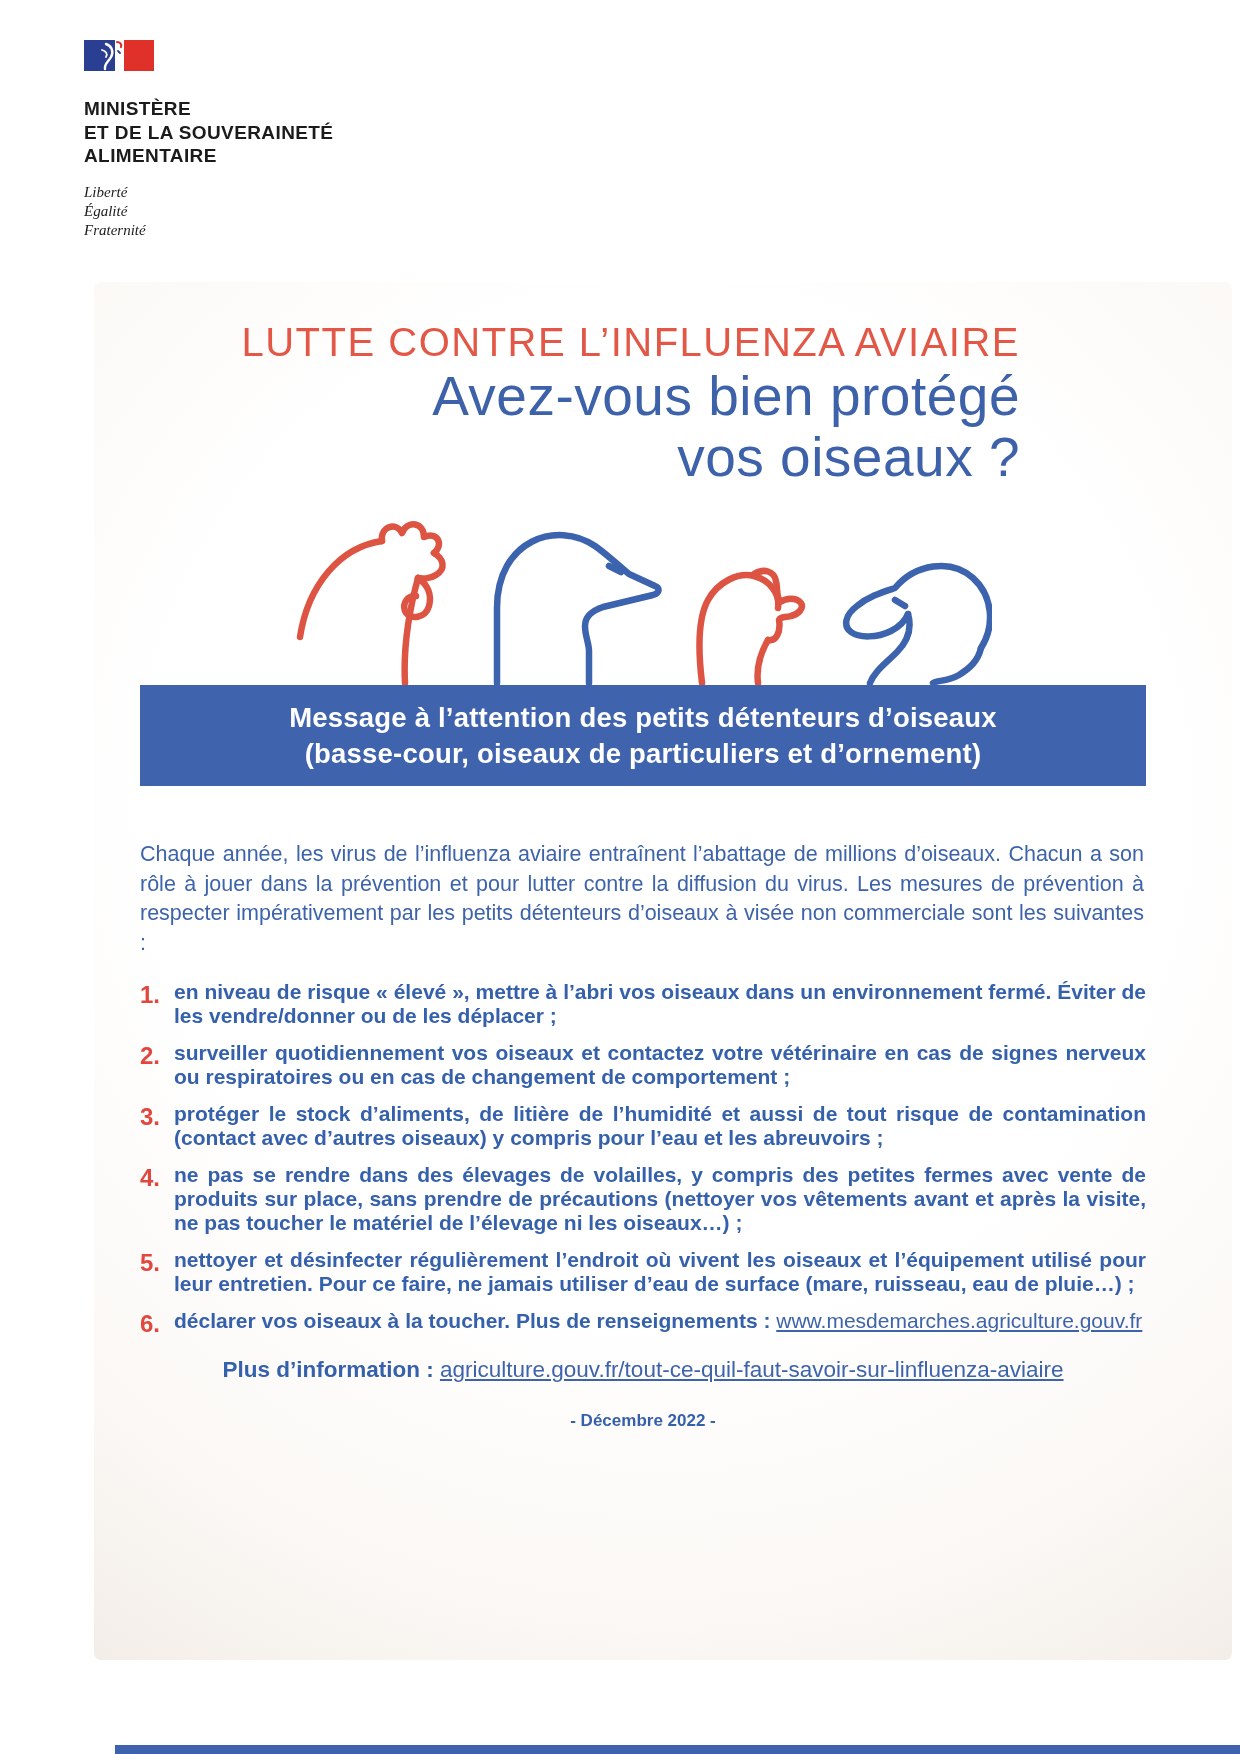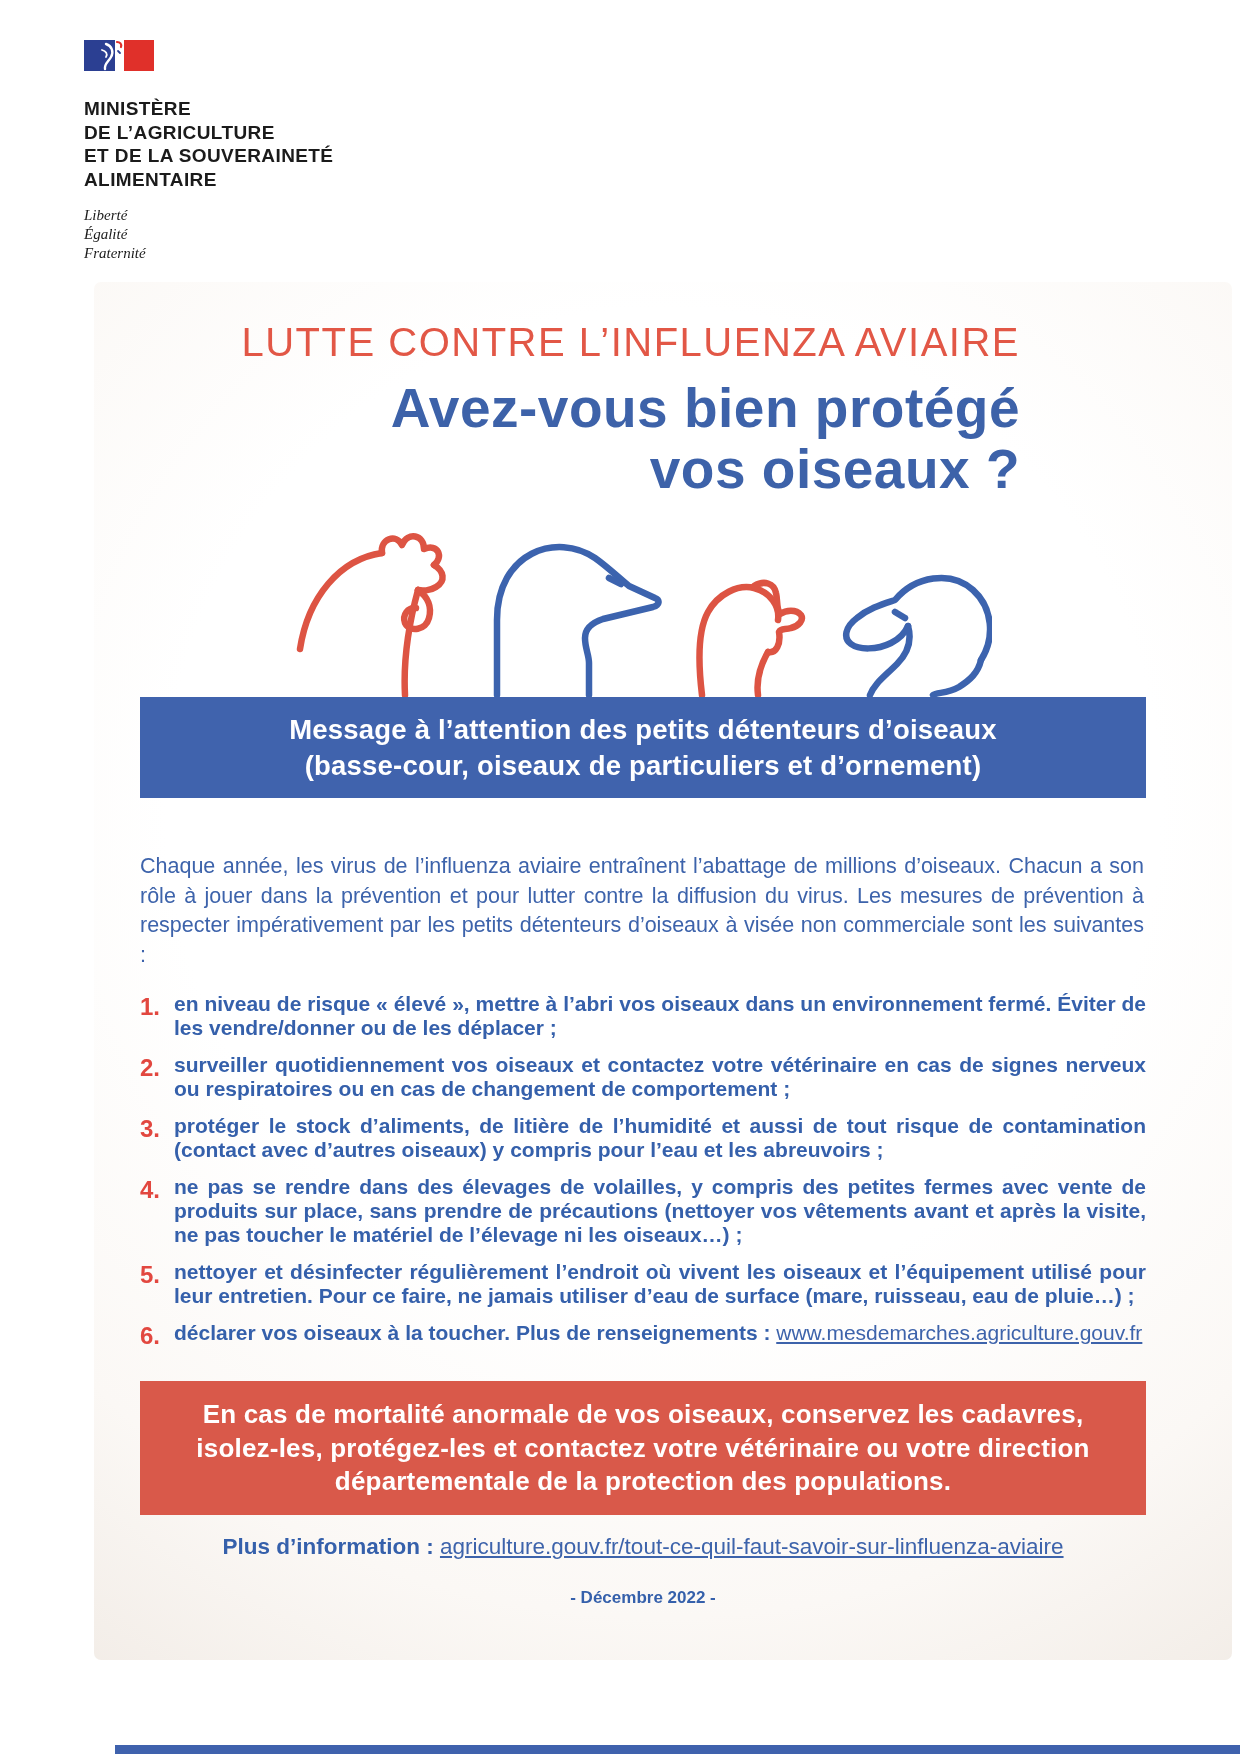--- a/index.html
+++ b/index.html
@@ -28,22 +28,22 @@
       radial-gradient(115% 95% at 50% 38%,
         #ffffff 38%, #fbf8f5 62%, #f1ebe5 82%, #e7dfd7 100%);
   }
   .card-inner { position:relative; padding:36px 86px 0 46px; }
   .title-wrap { width:880px; text-align:right; }
   .kicker {
     font-size:40px; line-height:48px; font-weight:400;
     color:#e25746; letter-spacing:1.5px;
   }
   .main-title {
-    margin-top:12px; font-size:55px; line-height:61px;
-    font-weight:bold; color:#3d62a9; letter-spacing:0.5px;
+    margin-top:0; font-size:55px; line-height:61px;
+    font-weight:normal; color:#3d62a9; letter-spacing:0.5px;
   }
   
   .birds {
     margin-left:152px; margin-top:16px; width:700px; height:181px;
     display:flex; justify-content:space-between; align-items:flex-end;
   }
   .birds svg { display:block; }
   
   .blue-banner {
     background:#4063ad; color:#ffffff; text-align:center;
@@ -99,21 +99,20 @@
     <rect x="0" y="0" width="31" height="31" fill="#2b3f92"></rect>
     <rect x="40" y="0" width="30" height="31" fill="#e0302a"></rect>
 
     <path d="M22 4 C28 6 30 12 27 17 C25 21 20 24 21 29" fill="none" stroke="#ffffff" stroke-width="2.4" stroke-linecap="round"></path>
     <path d="M18 10 C22 11 24 14 22 17" fill="none" stroke="#ffffff" stroke-width="1.8" stroke-linecap="round"></path>
     <path d="M33 2 C36 2 38 4 37 7" fill="none" stroke="#e0302a" stroke-width="2.2" stroke-linecap="round"></path>
     <path d="M34 11 L36 13" stroke="#2b3f92" stroke-width="1.8" stroke-linecap="round"></path>
   </svg>
   <div class="gov-name">
     <div>MINISTÈRE</div>
-    <div>DE L’AGRICULTURE</div>
     <div>ET DE LA SOUVERAINETÉ</div>
     <div>ALIMENTAIRE</div>
   </div>
   <div class="gov-motto">
     <div>Liberté</div>
     <div>Égalité</div>
     <div>Fraternité</div>
   </div>
 </header>
 
@@ -181,21 +180,20 @@
       <li class="measure">
         <span class="m-num">5.</span>
         <span class="m-text">nettoyer et désinfecter régulièrement l’endroit où vivent les oiseaux et l’équipement utilisé pour leur entretien. Pour ce faire, ne jamais utiliser d’eau de surface (mare, ruisseau, eau de pluie…) ;</span>
       </li>
       <li class="measure">
         <span class="m-num">6.</span>
         <span class="m-text"><span>déclarer vos oiseaux à la toucher. Plus de renseignements : </span><a>www.mesdemarches.agriculture.gouv.fr</a></span>
       </li>
     </ol>
 
-    <section class="red-banner">En cas de mortalité anormale de vos oiseaux, conservez les cadavres, isolez-les, protégez-les et contactez votre vétérinaire ou votre direction départementale de la protection des populations.</section>
 
     <div class="more-info">
       <span class="label">Plus d’information :</span>
       <a class="info-link">agriculture.gouv.fr/tout-ce-quil-faut-savoir-sur-linfluenza-aviaire</a>
     </div>
     <div class="date-line">- Décembre 2022 -</div>
 
   </div>
 </main>
 

